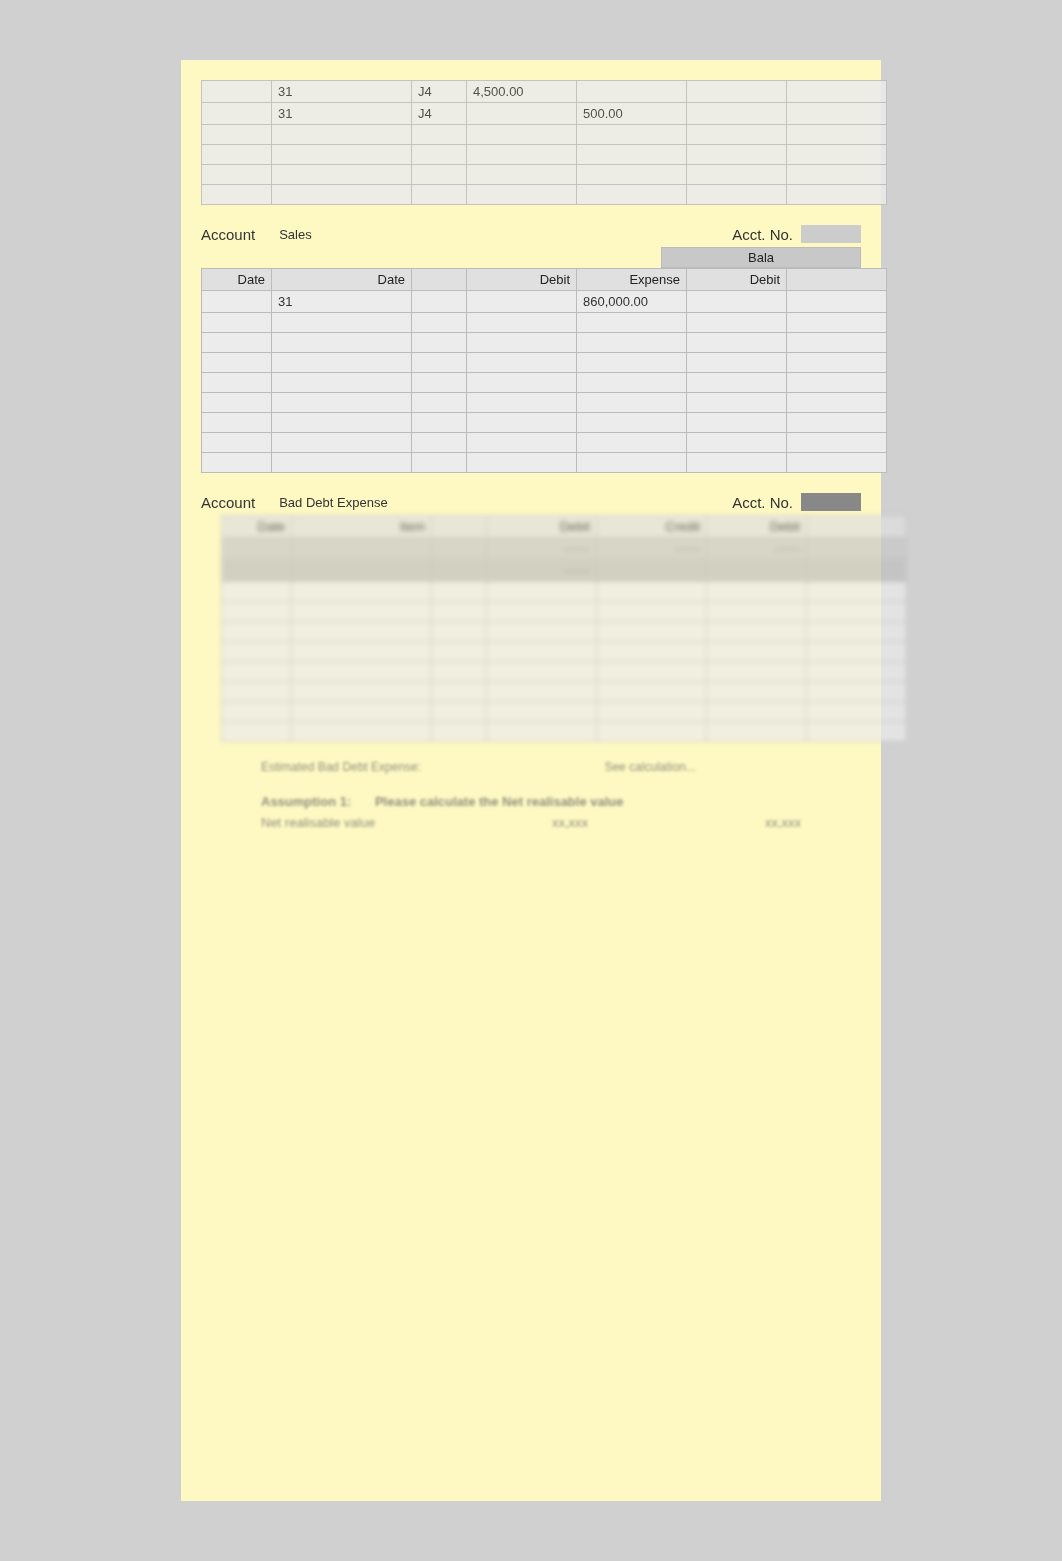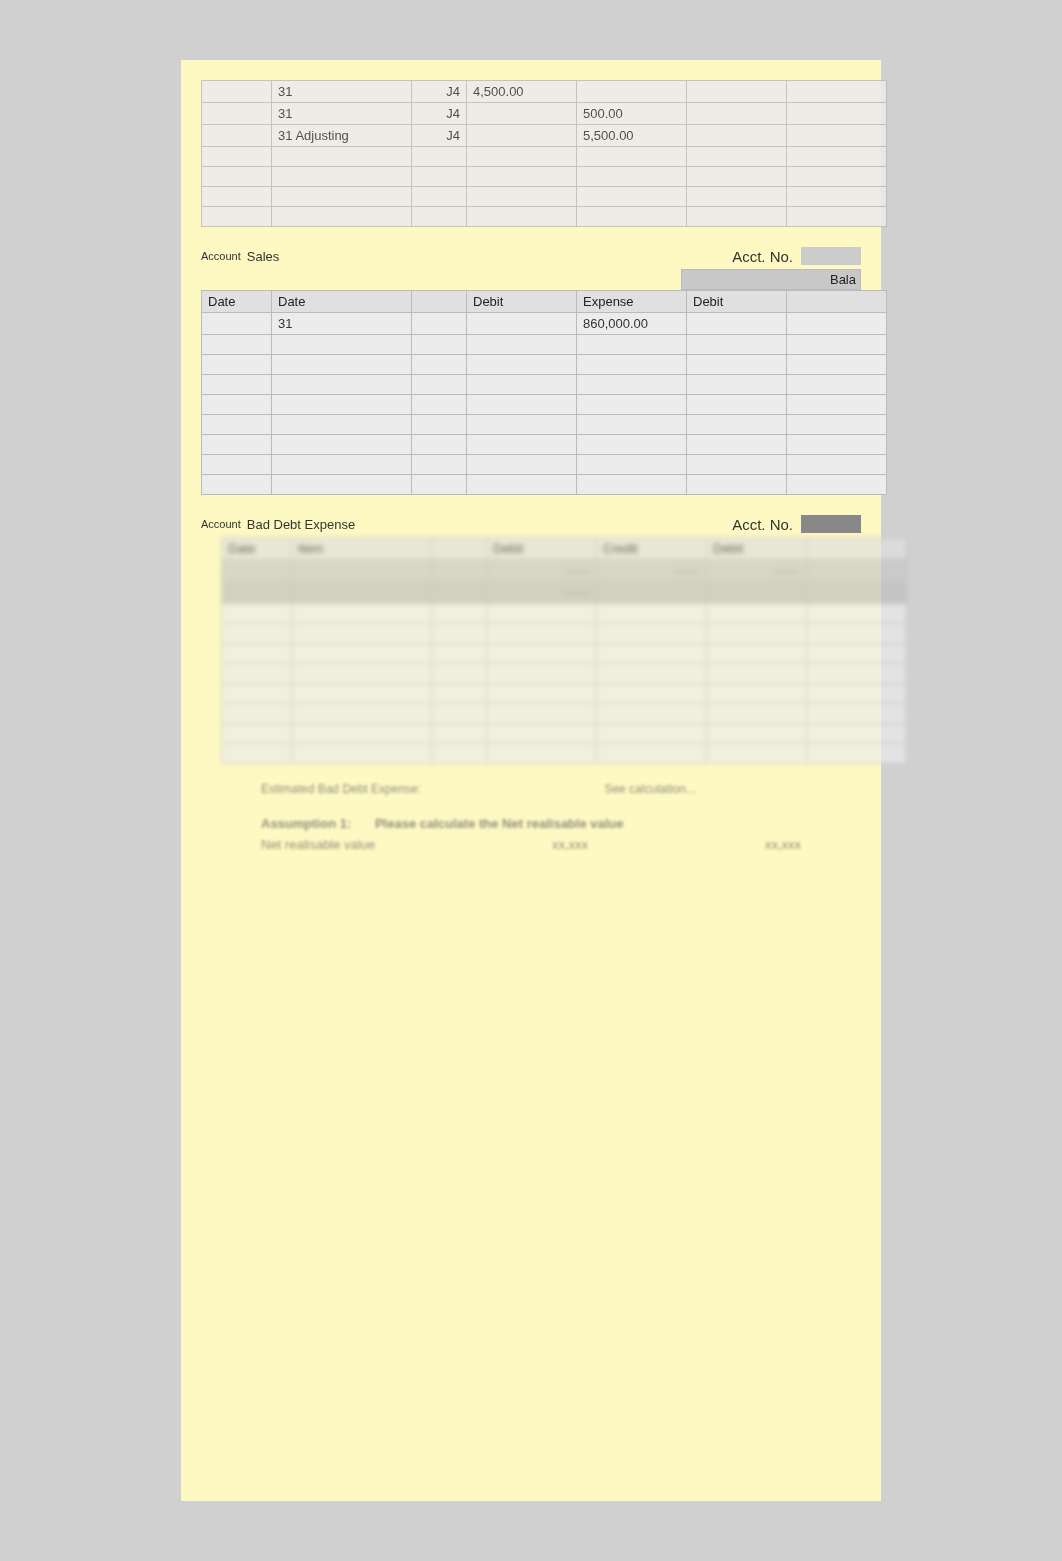--- a/index.html
+++ b/index.html
@@ -26,23 +26,23 @@
       margin: 0 20px 18px 20px;
     }
 
     .account-header {
       display: flex;
       align-items: center;
       margin-bottom: 2px;
       padding: 2px 0;
     }
     .account-label {
-      font-size: 11px;
+      font-size: 15px;
       color: #333;
-      margin-right: 6px;
+      margin-right: 24px;
     }
     .account-name {
       font-size: 13px;
       color: #333;
     }
     .acct-no-label {
       margin-left: auto;
       font-size: 15px;
       color: #333;
       margin-right: 8px;
@@ -69,26 +69,26 @@
       border: 1px solid #bbb;
       padding: 3px 6px;
       font-size: 13px;
       color: #333;
       background: #ececec;
       height: 22px;
     }
     table.ledger th {
       background: #e0e0e0;
       font-weight: normal;
-      text-align: left;
+      text-align: right;
       color: #222;
     }
     table.ledger td.date-col { width: 70px; }
     table.ledger td.item-col { width: 140px; }
-    table.ledger td.ref-col { width: 55px; text-align: right; }
+    table.ledger td.ref-col { width: 55px; text-align: left; }
     table.ledger td.debit-col { width: 110px; text-align: right; }
     table.ledger td.credit-col { width: 110px; text-align: right; }
     table.ledger td.bal-debit-col { width: 100px; text-align: right; }
     table.ledger td.bal-credit-col { width: 100px; text-align: right; }
     table.ledger td.num-value { text-align: left; }
     table.ledger tr.empty-row td { height: 20px; }
 
     .col-date { width: 70px; }
     .col-item { width: 140px; }
     .col-ref { width: 55px; }
@@ -171,32 +171,20 @@
           <td class="date-col"></td>
           <td class="item-col" style="text-align:left;">
             <span>31</span>
           </td>
           <td class="ref-col">J4</td>
           <td class="debit-col num-value"></td>
           <td class="credit-col num-value">500.00</td>
           <td class="bal-debit-col num-value"></td>
           <td class="bal-credit-col num-value"></td>
         </tr>
-        <tr>
-          <td class="date-col"></td>
-          <td class="item-col" style="text-align:left;">
-            <span>31</span>
-            <span>Adjusting</span>
-          </td>
-          <td class="ref-col">J4</td>
-          <td class="debit-col num-value"></td>
-          <td class="credit-col num-value">5,500.00</td>
-          <td class="bal-debit-col num-value"></td>
-          <td class="bal-credit-col num-value"></td>
-        </tr>
         <tr class="empty-row">
             <td></td>
             <td></td>
             <td></td>
             <td></td>
             <td></td>
             <td></td>
             <td></td>
           </tr>
         <tr class="empty-row">
@@ -233,21 +221,21 @@
   <div class="ledger-section">
 
     <div class="account-header">
       <span class="account-label">Account</span>
       <span class="account-name">Sales</span>
       <span class="acct-no-label">Acct. No.</span>
       <span class="acct-no-box-light"></span>
     </div>
 
     <div style="display:flex; justify-content:flex-end; margin-bottom:0;">
-      <div style="width:180px; text-align:right; background:#c8c8c8; border:1px solid #bbb; font-size:13px; padding:2px 4px;">Bala</div>
+      <div style="width:200px; text-align:center; background:#c8c8c8; border:1px solid #bbb; font-size:13px; padding:2px 4px;">Bala</div>
     </div>
     <table class="ledger">
       <colgroup>
         <col class="col-date">
         <col class="col-item">
         <col class="col-ref">
         <col class="col-debit">
         <col class="col-credit">
         <col class="col-bal-debit">
         <col class="col-bal-credit">

